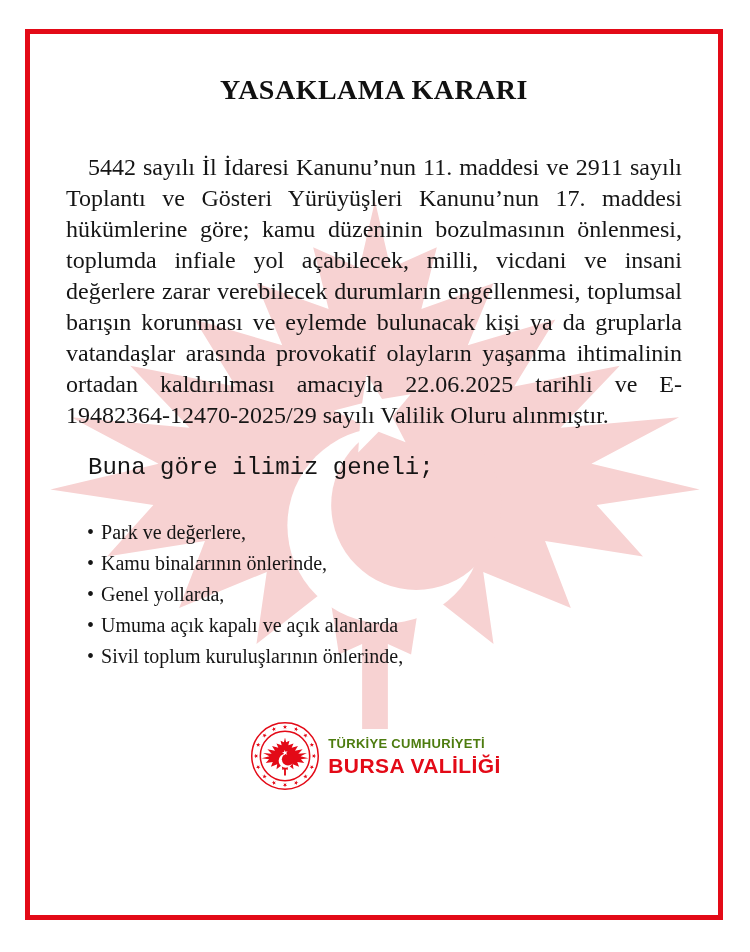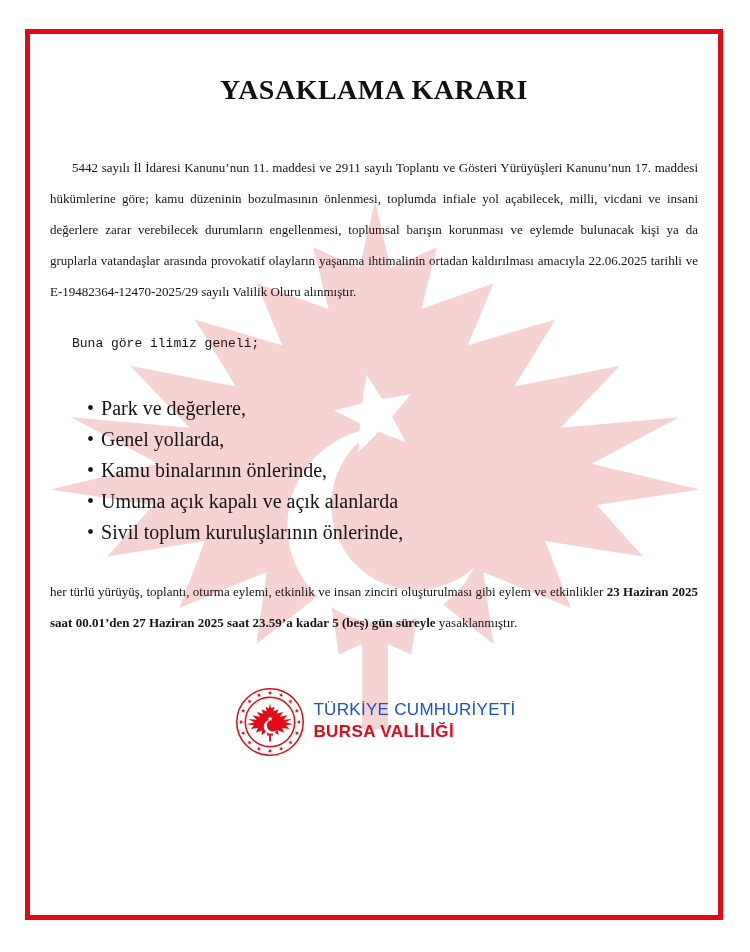--- a/index.html
+++ b/index.html
@@ -32,22 +32,22 @@
   h1.title{
     margin:0;
     font-size:28px;
     line-height:32px;
     font-weight:bold;
     text-align:center;
     letter-spacing:0.5px;
     color:#111;
   }
   .para{
-    margin:0;
-    font-size:13px;
+    margin:16px;
+    font-size:24px;
     line-height:31px;
   }
   .intro{
     margin-top:46px;
     text-align:justify;
     text-indent:22px;
   }
   .lead{
     margin-top:21px;
     text-indent:22px;
@@ -75,29 +75,29 @@
     margin-top:46px;
     display:flex;
     align-items:center;
     justify-content:center;
     gap:5px;
   }
   .emblem{width:76px;height:76px;flex:0 0 auto;}
   .logo-text{display:flex;flex-direction:column;justify-content:center;}
   .logo-line1{
     font-family:"Liberation Sans","DejaVu Sans",sans-serif;
-    font-size:17px;
+    font-size:13px;
     line-height:18px;
-    font-weight:400;
+    font-weight:700;
     letter-spacing:0.3px;
-    color:#1d4ed8;
+    color:#4d7c0f;
   }
   .logo-line2{
     font-family:"Liberation Sans","DejaVu Sans",sans-serif;
-    font-size:17px;
+    font-size:21px;
     line-height:25px;
     font-weight:800;
     letter-spacing:0.4px;
     color:#e30a17;
   }
   svg{display:block;}
 </style>
 </head>
 <body>
 
@@ -125,27 +125,26 @@
   <div class="content">
 
     <h1 class="title">YASAKLAMA KARARI</h1>
 
     <p class="para intro">5442 sayılı İl İdaresi Kanunu’nun 11. maddesi ve 2911 sayılı Toplantı ve Gösteri Yürüyüşleri Kanunu’nun 17. maddesi hükümlerine göre; kamu düzeninin bozulmasının önlenmesi, toplumda infiale yol açabilecek, milli, vicdani ve insani değerlere zarar verebilecek durumların engellenmesi, toplumsal barışın korunması ve eylemde bulunacak kişi ya da gruplarla vatandaşlar arasında provokatif olayların yaşanma ihtimalinin ortadan kaldırılması amacıyla 22.06.2025 tarihli ve E-19482364-12470-2025/29 sayılı Valilik Oluru alınmıştır.</p>
 
     <p class="para lead">Buna göre ilimiz geneli;</p>
 
     <ul class="locations">
       <li>Park ve değerlere,</li>
+      <li>Kamu binalarının önlerinde,</li>
       <li>Genel yollarda,</li>
-      <li>Kamu binalarının önlerinde,</li>
       <li>Umuma açık kapalı ve açık alanlarda</li>
       <li>Sivil toplum kuruluşlarının önlerinde,</li>
     </ul>
 
-    <p class="para closing"><span>her türlü yürüyüş, toplantı, oturma eylemi, etkinlik ve insan zinciri oluşturulması gibi eylem ve etkinlikler </span><b>23 Haziran 2025 saat 00.01’den 27 Haziran 2025 saat 23.59’a kadar 5 (beş) gün süreyle</b><span> yasaklanmıştır.</span></p>
 
     <div class="logo">
       <svg class="emblem" viewBox="-40 -40 80 80" aria-hidden="true">
         <g style="color:#e30a17">
           <circle cx="0" cy="0" r="35" fill="none" stroke="#e30a17" stroke-width="1.6"></circle>
           <circle cx="0" cy="0" r="26" fill="none" stroke="#e30a17" stroke-width="1.6"></circle>
           <g fill="#e30a17">
             <use href="#star5" transform="rotate(0) translate(0,-30.5) scale(2.4)"></use>
             <use href="#star5" transform="rotate(22.5) translate(0,-30.5) scale(2.4)"></use>
             <use href="#star5" transform="rotate(45) translate(0,-30.5) scale(2.4)"></use>

